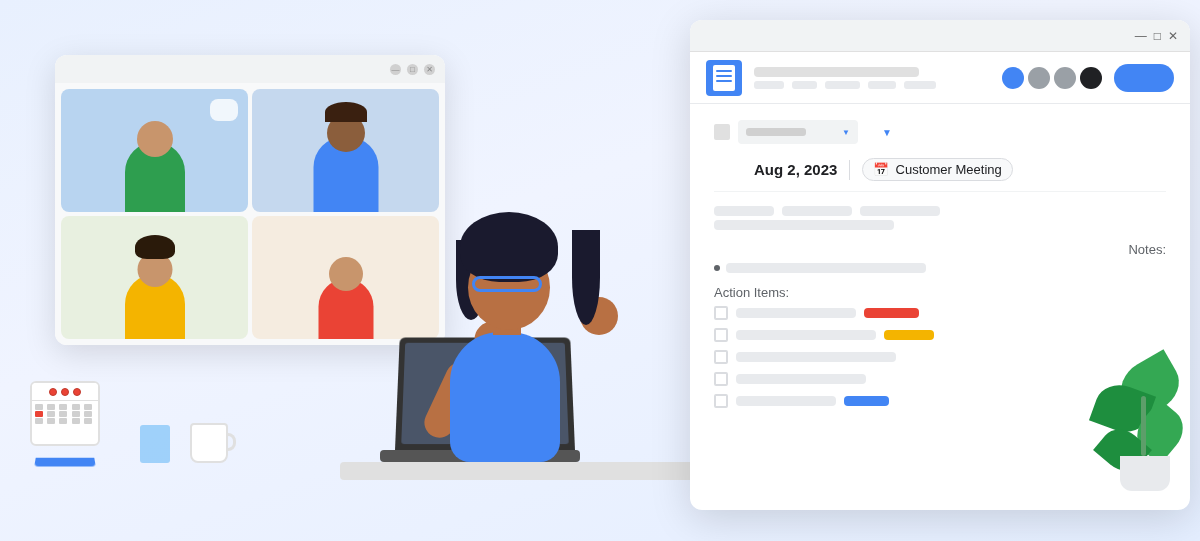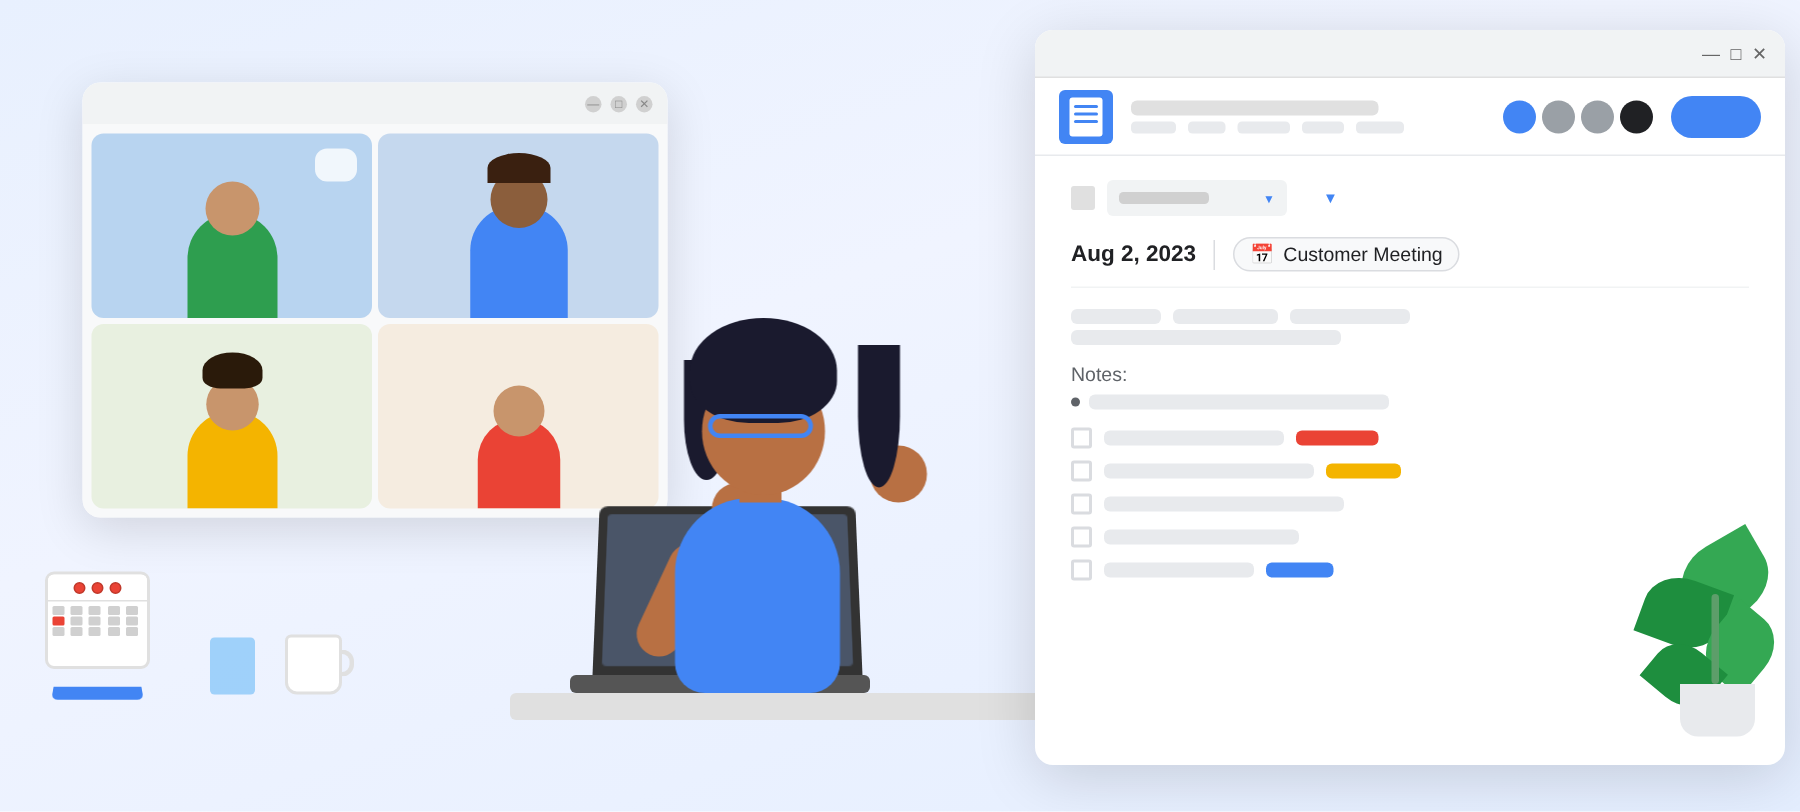--- a/index.html
+++ b/index.html
@@ -463,20 +463,21 @@
       align-items: center;
       gap: 12px;
       margin-bottom: 14px;
       padding-bottom: 10px;
       border-bottom: 1px solid #f1f3f4;
     }
     .doc-date {
       font-size: 15px;
       font-weight: 600;
       color: #202124;
+      margin-left: 40px;
     }
     .doc-date-divider {
       width: 1px;
       height: 20px;
       background: #dadce0;
     }
     .doc-event-badge {
       display: flex;
       align-items: center;
       gap: 6px;
@@ -505,20 +506,21 @@
       margin-bottom: 4px;
     }
     .doc-placeholder {
       height: 10px;
       background: #e8eaed;
       border-radius: 4px;
     }
 
     .doc-notes-section {
       margin-bottom: 12px;
+      text-align: right;
     }
     .doc-bullet-row {
       display: flex;
       align-items: center;
       gap: 6px;
       margin-bottom: 4px;
     }
     .doc-bullet {
       width: 6px; height: 6px;
       background: #5f6368;
@@ -781,20 +783,21 @@
 
     <div class="doc-notes-section">
       <div class="doc-label">Notes:</div>
       <div class="doc-bullet-row">
         <div class="doc-bullet"></div>
         <div class="doc-placeholder" style="width:200px;"></div>
       </div>
     </div>
 
     <div class="doc-action-section">
+      <div class="doc-label">Action Items:</div>
 
       <div class="doc-action-row">
         <div class="doc-checkbox"></div>
         <div class="doc-action-line" style="width:120px;background:#e8eaed;"></div>
         <div class="doc-action-tag" style="width:55px;background:#ea4335;"></div>
       </div>
 
       <div class="doc-action-row">
         <div class="doc-checkbox"></div>
         <div class="doc-action-line" style="width:140px;background:#e8eaed;"></div>

